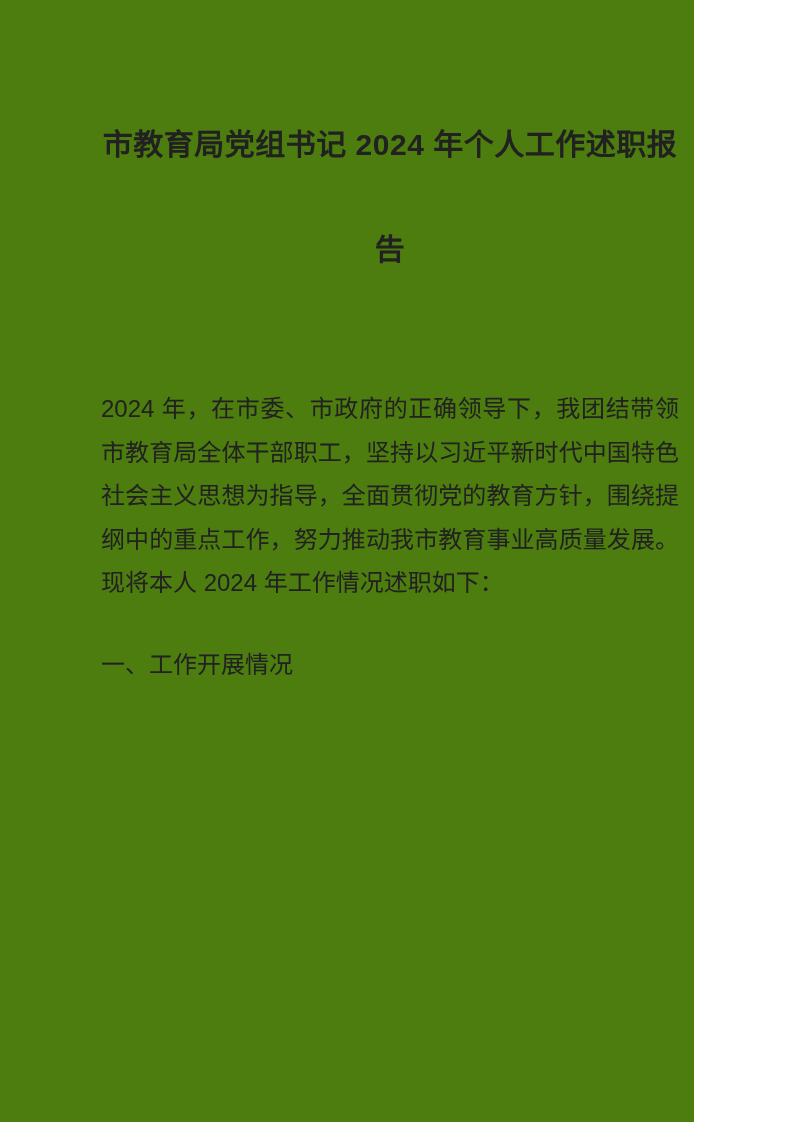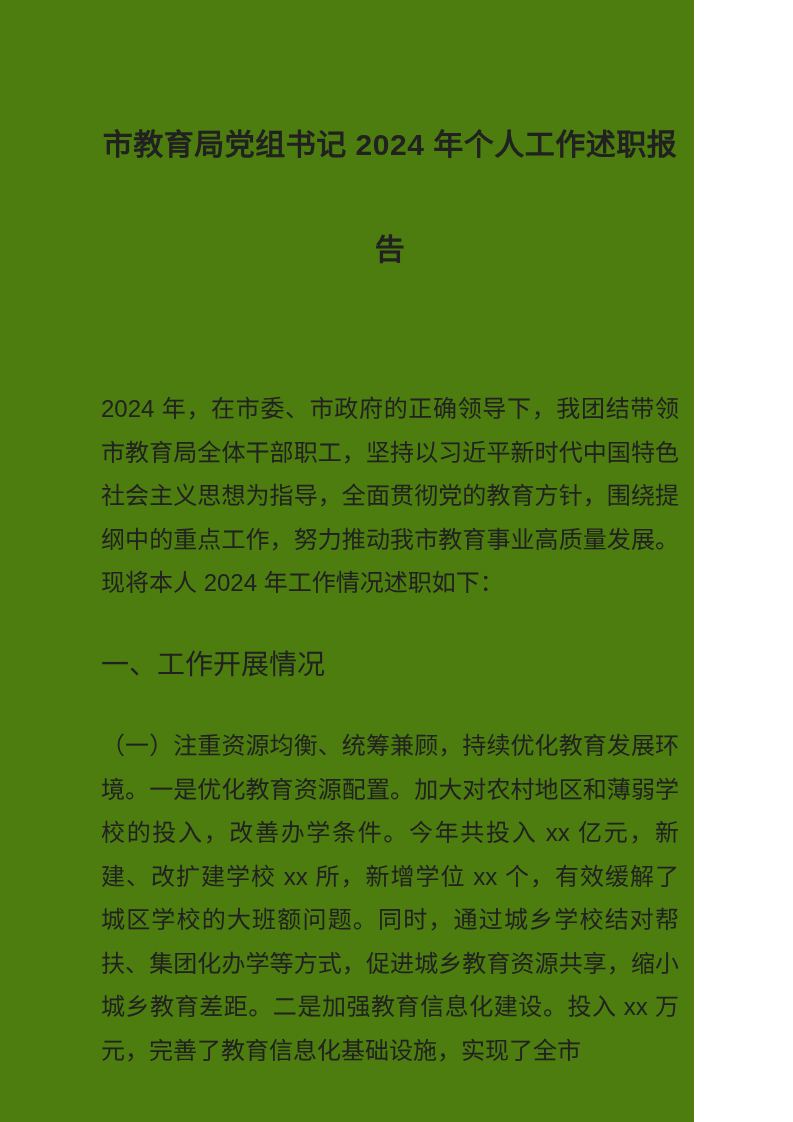--- a/index.html
+++ b/index.html
@@ -35,34 +35,33 @@
     margin: 12px 0 38px 0;
     font-size: 24px;
     font-weight: 400;
     line-height: 43.5px;
     text-align: justify;
     text-justify: inter-ideograph;
     word-break: break-all;
   }
   .section-heading {
     margin: 0 0 38px 0;
-    font-size: 28px;
+    font-size: 24px;
     font-weight: 400;
     line-height: 43.5px;
     text-align: left;
   }
 </style>
 </head>
 <body>
 
 <div class="page">
   <div class="content">
 
     <h1 class="doc-title">市教育局党组书记 2024 年个人工作述职报告</h1>
 
     <p class="para">2024 年，在市委、市政府的正确领导下，我团结带领市教育局全体干部职工，坚持以习近平新时代中国特色社会主义思想为指导，全面贯彻党的教育方针，围绕提纲中的重点工作，努力推动我市教育事业高质量发展。现将本人 2024 年工作情况述职如下：</p>
 
     <h2 class="section-heading">一、工作开展情况</h2>
 
-    <p class="para">（一）注重资源均衡、统筹兼顾，持续优化教育发展环境。一是优化教育资源配置。加大对农村地区和薄弱学校的投入，改善办学条件。今年共投入 xx 亿元，新建、改扩建学校 xx 所，新增学位 xx 个，有效缓解了城区学校的大班额问题。同时，通过城乡学校结对帮扶、集团化办学等方式，促进城乡教育资源共享，缩小城乡教育差距。二是加强教育信息化建设。投入 xx 万元，完善了教育信息化基础设施，实现了全市</p>
 
   </div>
 </div>
 
 </body></html>

